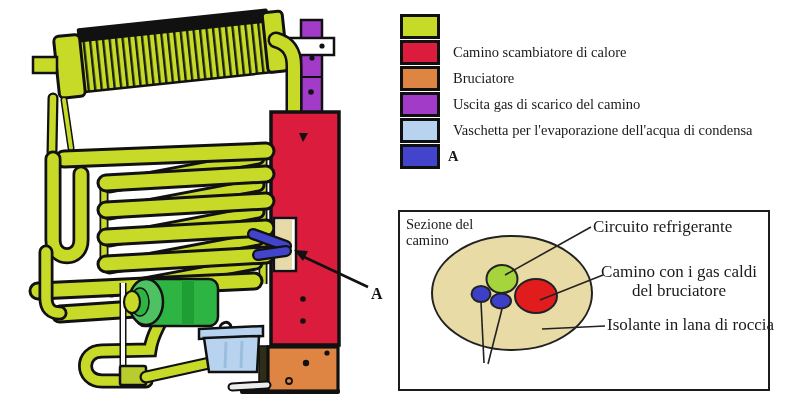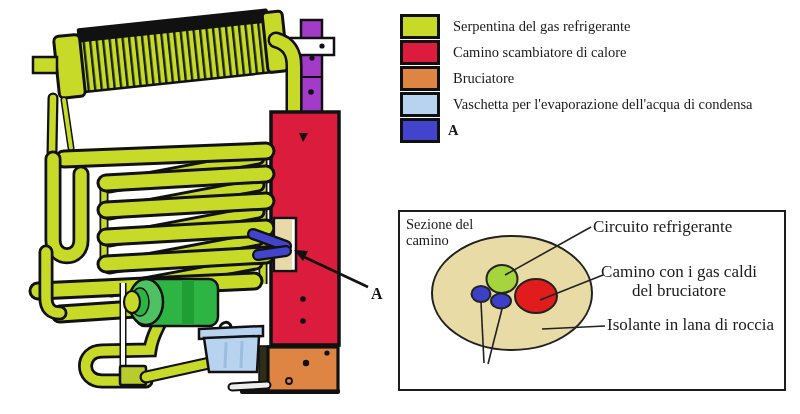--- a/index.html
+++ b/index.html
@@ -8,21 +8,21 @@
   .main-svg{position:absolute;left:0;top:0;}
   
   .legend{position:absolute;left:400px;top:16px;}
   .legend-row{display:flex;align-items:center;height:21px;margin-bottom:5px;}
   .swatch{width:34px;height:19px;border:3px solid #101010;margin-right:13px;flex:0 0 auto;}
   .legend-row.has-prefix .swatch{margin-right:8px;}
   .legend-prefix{font-weight:bold;font-size:14.5px;margin-right:10px;}
   .legend-label{font-size:14.5px;white-space:nowrap;}
   
   .detail-box{position:absolute;left:398px;top:210px;width:368px;height:177px;
-              border:2px solid #1c1c1c;background:#fff;padding-left:16px;}
+              border:2px solid #1c1c1c;background:#fff;}
   .detail-svg{position:absolute;left:0;top:0;}
   .detail-title{position:absolute;left:6px;top:4px;width:92px;font-size:14.5px;line-height:1.12;}
   .detail-label{position:absolute;font-size:17px;line-height:1.1;}
   .lbl-circuito{left:193px;top:6px;white-space:nowrap;}
   .lbl-camino{left:200px;top:51px;width:158px;text-align:center;}
   .lbl-isolante{left:207px;top:104px;white-space:nowrap;}
   .lbl-tubi{left:76px;top:155px;white-space:nowrap;}
 </style>
 </head>
 <body>
@@ -164,29 +164,32 @@
     <g>
       <line x1="368" y1="287" x2="302" y2="256" stroke="#111" stroke-width="2.5"></line>
       <polygon points="294,250 308,251 303,261" fill="#111"></polygon>
       <text x="371" y="299" font-size="16" font-weight="bold" font-family="Liberation Serif, DejaVu Serif, serif" fill="#111">A</text>
     </g>
   </svg>
 
   <div class="legend">
     <div class="legend-row">
       <span class="swatch" style="background: rgb(199, 218, 40);"></span>
-      <span class="legend-label">Serpentina del gas refrigerante</span>
     </div>
     <div class="legend-row">
       <span class="swatch" style="background: rgb(220, 28, 60);"></span>
       <span class="legend-label">Camino scambiatore di calore</span>
     </div>
     <div class="legend-row">
       <span class="swatch" style="background: rgb(222, 133, 67);"></span>
       <span class="legend-label">Bruciatore</span>
+    </div>
+    <div class="legend-row">
+      <span class="swatch" style="background: rgb(162, 60, 200);"></span>
+      <span class="legend-label">Uscita gas di scarico del camino</span>
     </div>
     <div class="legend-row">
       <span class="swatch" style="background: rgb(183, 211, 240);"></span>
       <span class="legend-label">Vaschetta per l'evaporazione dell'acqua di condensa</span>
     </div>
     <div class="legend-row has-prefix">
       <span class="swatch" style="background: rgb(66, 69, 204);"></span>
       <span class="legend-prefix">A</span>
     </div>
   </div>

